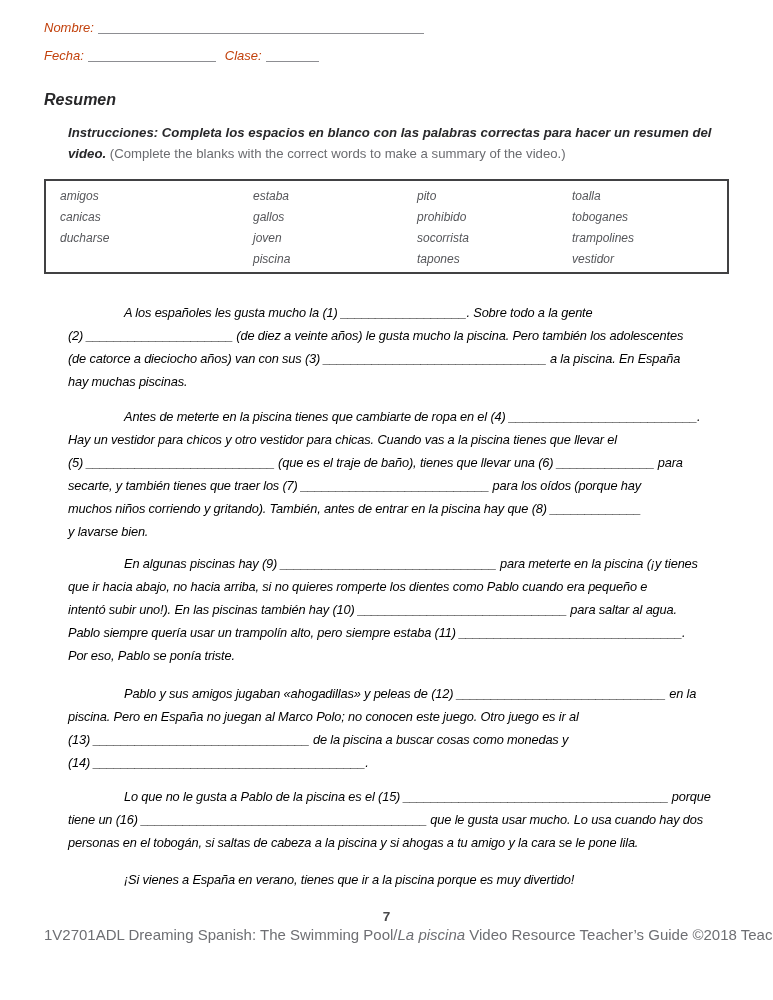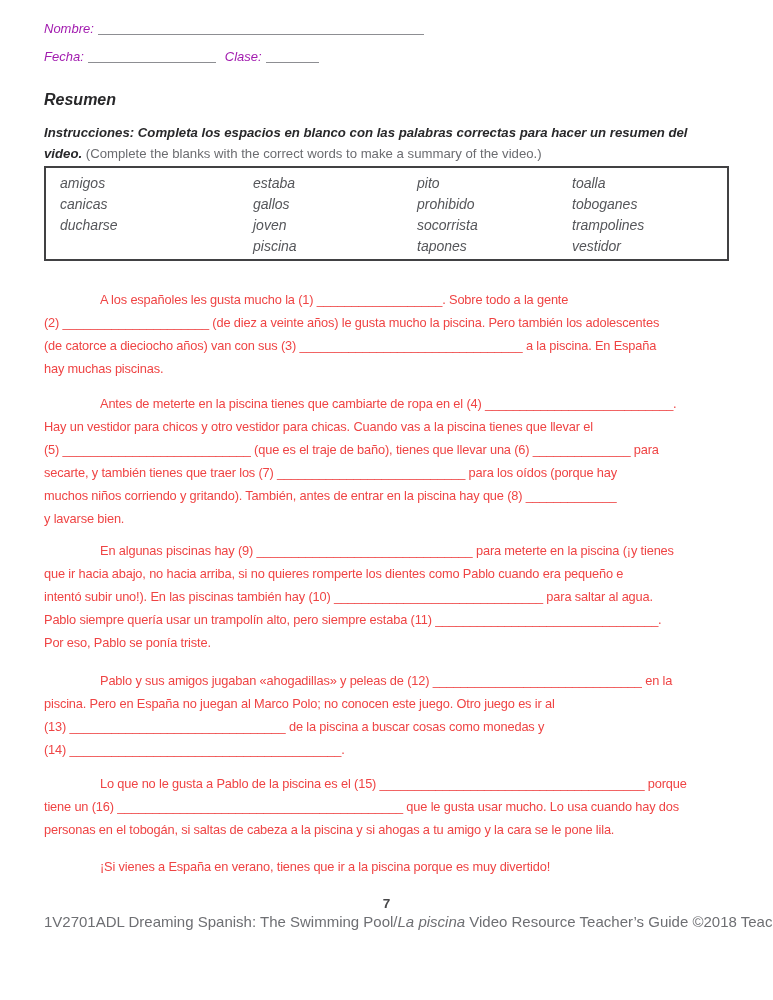--- a/index.html
+++ b/index.html
@@ -7,21 +7,21 @@
     position:relative;
     width:773px; height:1000px;
     box-sizing:border-box;
     padding:20px 44px 0 44px;
     background:#ffffff;
     font-family:"Liberation Sans", sans-serif;
     color:#55565a;
     overflow:hidden;
   }
   
-  .hdr-row { font-size:13px; font-style:italic; color:#a21caf; height:16px; display:flex; align-items:center; }
+  .hdr-row { font-size:13px; font-style:italic; color:#c2410c; height:16px; display:flex; align-items:flex-start; }
   .hdr-row.second { margin-top:12px; }
   .fill-line { display:inline-block; border-bottom:1px solid #8d8e92; height:13px; }
   .nombre-line { width:326px; margin-left:4px; }
   .fecha-line  { width:128px; margin-left:4px; }
   .clase-label { margin-left:9px; }
   .clase-line  { width:53px;  margin-left:4px; }
 
   
   .resumen {
     margin:26px 0 0 0;
@@ -30,34 +30,34 @@
     color:#28282a;
   }
 
   
   .instructions { margin-top:13px; font-size:13.2px; line-height:21px; }
   .ins-b { font-weight:bold; font-style:italic; color:#28282a; }
   .ins-r { font-style:normal; color:#6b6c70; }
 
   
   .word-bank {
-    margin-top:2px;
+    margin-top:15px;
     border:2px solid #414143;
     height:95px; box-sizing:border-box;
     display:grid;
     grid-template-columns:193px 164px 155px auto;
     padding:5px 0 0 14px;
-    font-size:14px; font-style:italic; line-height:21px;
+    font-size:12px; font-style:italic; line-height:21px;
     color:#55565a;
   }
   .wb-item { white-space:nowrap; }
 
   
-  .para { font-size:12.8px; line-height:23px; letter-spacing:-0.15px; color:#ef4444; }
-  .line { white-space:nowrap; }
+  .para { font-size:12.8px; font-style:italic; line-height:23px; letter-spacing:-0.15px; color:#000000; }
+  .line { white-space:nowrap;margin-left:24px; }
   .indent { padding-left:56px; }
   .p1 { margin-top:27px; }
   .p2 { margin-top:12px; }
   .p3 { margin-top:9px;  }
   .p4 { margin-top:15px; }
   .p5 { margin-top:11px; }
   .p6 { margin-top:14px; }
 
   
   .page-number {

